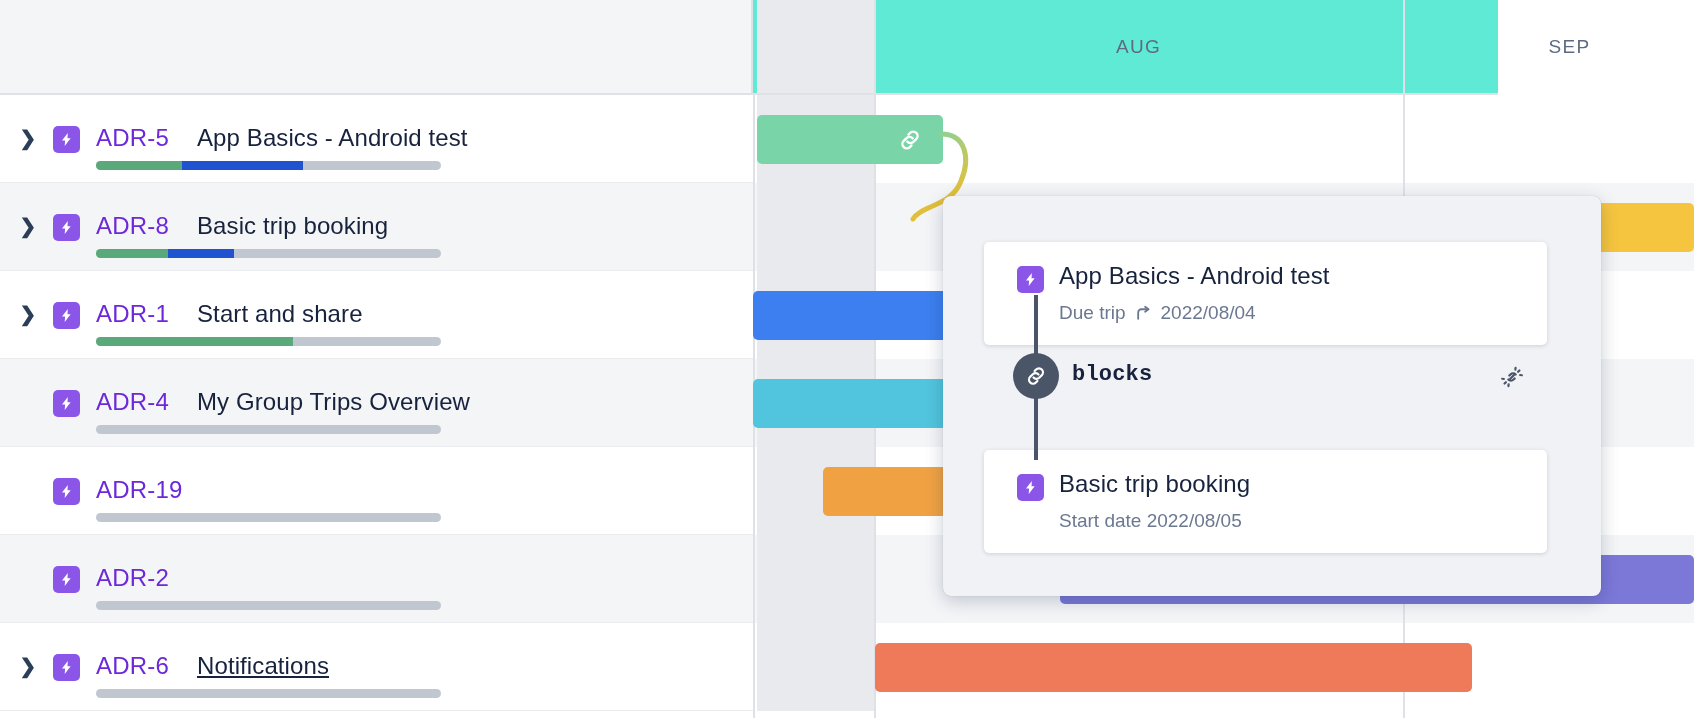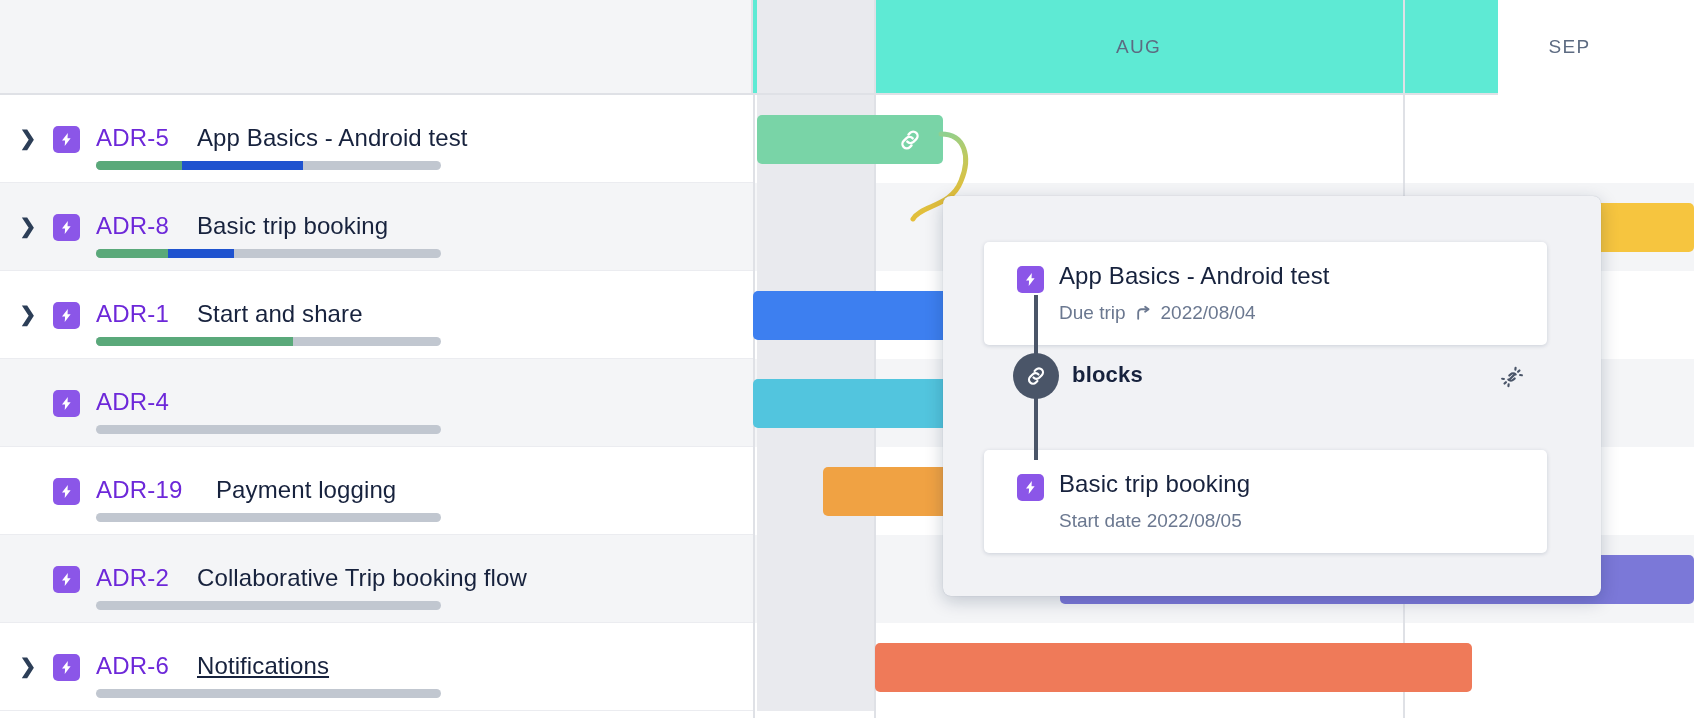--- a/index.html
+++ b/index.html
@@ -82,21 +82,21 @@
   .pc-meta .arrow { width: 17px; height: 17px; }
   .pc-meta .arrow svg { width: 17px; height: 17px; display: block; }
 
   .connector { position: absolute; left: 1034px; top: 295px; width: 4px; height: 165px;
                background: #4a5568; }
   .blocks-circle { position: absolute; left: 1013px; top: 353px; width: 46px; height: 46px;
                    border-radius: 50%; background: #4a5568;
                    display: flex; align-items: center; justify-content: center; }
   .blocks-circle svg { width: 24px; height: 24px; display: block; }
   .blocks-label { position: absolute; left: 1072px; top: 362px; font-size: 22px;
-                  font-weight: 700; color: #17223d; letter-spacing: .2px; }
+                  font-weight: 700; color: #17223d; letter-spacing: .2px; font-family: Liberation Mono, monospace; }
   .unlink-btn { position: absolute; left: 1495px; top: 360px; width: 34px; height: 34px;
                 display: flex; align-items: center; justify-content: center; cursor: pointer; }
   .unlink-btn svg { width: 26px; height: 26px; display: block; }
 </style>
 </head>
 <body>
 
 <div id="app">
 
   <div class="hdr">
@@ -159,42 +159,41 @@
         </div>
       </div>
       <div class="row-sep" style="top: 358px;"></div>
       <div class="rowline alt" style="position: absolute; top: 359px;">
         <span class="epic">
           <svg viewBox="0 0 16 16">
             <path d="M9.4 1 3.2 9.1h3.3L6.1 15l6.3-8.3H9.1z" fill="#fff"></path>
           </svg>
         </span>
         <div class="key">ADR-4</div>
+        <div class="summ" style="left: 197px;">My Group Trips Overview</div>
         <div class="pbar"></div>
       </div>
       <div class="row-sep" style="top: 446px;"></div>
       <div class="rowline white" style="position: absolute; top: 447px;">
         <span class="epic">
           <svg viewBox="0 0 16 16">
             <path d="M9.4 1 3.2 9.1h3.3L6.1 15l6.3-8.3H9.1z" fill="#fff"></path>
           </svg>
         </span>
         <div class="key">ADR-19</div>
-        <div class="summ" style="left: 216px;">Payment logging</div>
         <div class="pbar"></div>
       </div>
       <div class="row-sep" style="top: 534px;"></div>
       <div class="rowline alt" style="position: absolute; top: 535px;">
         <span class="epic">
           <svg viewBox="0 0 16 16">
             <path d="M9.4 1 3.2 9.1h3.3L6.1 15l6.3-8.3H9.1z" fill="#fff"></path>
           </svg>
         </span>
         <div class="key">ADR-2</div>
-        <div class="summ" style="left: 197px;">Collaborative Trip booking flow</div>
         <div class="pbar"></div>
       </div>
       <div class="row-sep" style="top: 622px;"></div>
       <div class="rowline white" style="position: absolute; top: 623px;">
         <div class="chev">❯</div>
         <span class="epic">
           <svg viewBox="0 0 16 16">
             <path d="M9.4 1 3.2 9.1h3.3L6.1 15l6.3-8.3H9.1z" fill="#fff"></path>
           </svg>
         </span>

